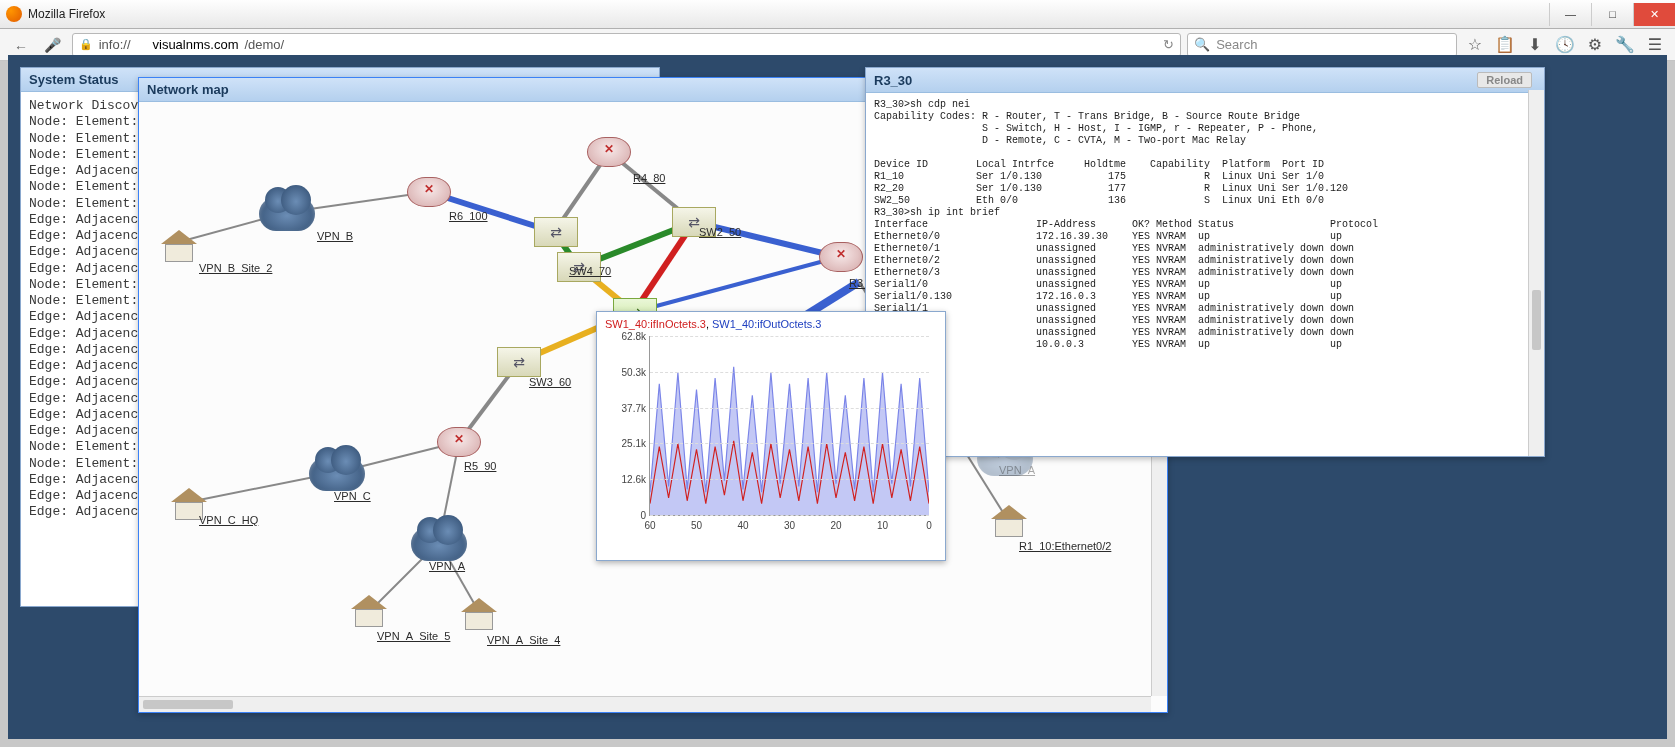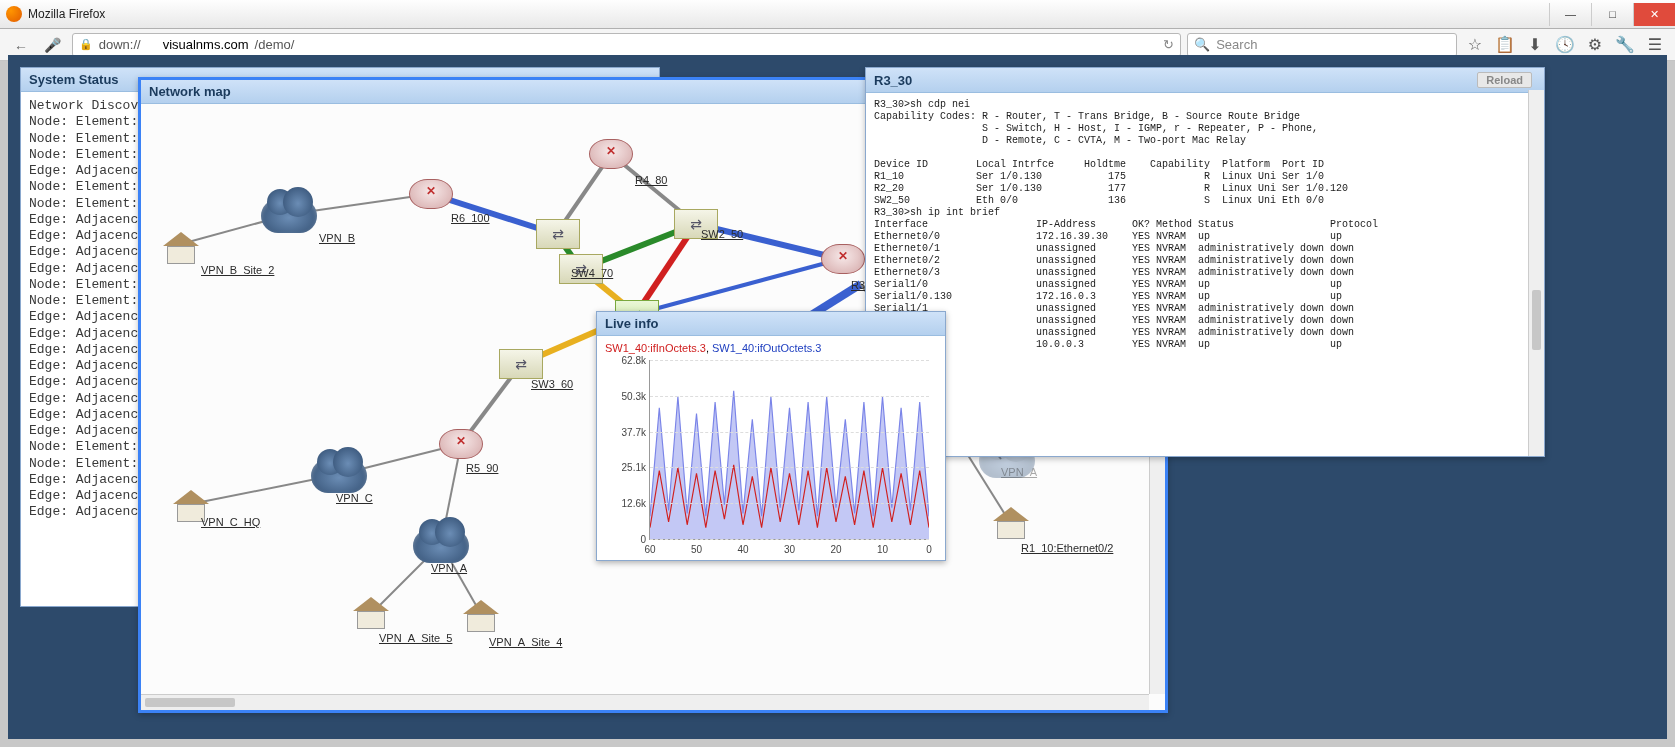--- a/index.html
+++ b/index.html
@@ -86,21 +86,21 @@
   line-height:1.25;
   color:#3a3a3a;
   white-space: pre;
 }
 
 .map-panel {
   position:absolute;
   left:130px; top:22px;
   width: 1030px; height: 636px;
   background:#fcfcfc;
-  border:3px solid #3b82f6;
+  border:1px solid #3b82f6;
   box-shadow: 0 2px 6px rgba(0,0,0,.25);
 }
 .map-body { position:relative; width:100%; height:calc(100% - 22px); overflow:hidden;}
 .map-scrollbar-h { position:absolute; bottom:0; left:0; right:16px; height:16px; background:#efefef; border-top:1px solid #ccc;}
 .map-scrollbar-h::after{content:''; position:absolute; left:4px; top:3px; width:90px; height:9px; background:#c7c7c7; border-radius:2px;}
 .map-scrollbar-v { position:absolute; right:0; top:22px; bottom:16px; width:16px; background:#efefef; border-left:1px solid #ccc;}
 
 .node-label { position:absolute; font-family:Tahoma,sans-serif; font-size:11px; color:#2b2b2b;text-decoration:underline; }
 
 .cloud {
@@ -184,21 +184,21 @@
     <div class="winbtn">□</div>
     <div class="winbtn close">✕</div>
   </div>
 </div>
 
 <div class="navbar">
   <div class="navbtn">←</div>
   <div class="navbtn" style="color:#333">🎤</div>
   <div class="urlbar">
     <span class="lock">🔒</span>
-    <span>down://</span>
+    <span>info://</span>
       <span class="domain">visualnms.com</span>
       <span>/demo/</span>
     <span style="margin-left:auto; color:#888">↻</span>
   </div>
   <div class="searchbox">
     <span>🔍</span>
     <span style="color:#888">Search</span>
   </div>
   <div class="toolicon">☆</div>
   <div class="toolicon">📋</div>
@@ -366,21 +366,20 @@
 Serial1/0                  unassigned      YES NVRAM  up                    up
 Serial1/0.130              172.16.0.3      YES NVRAM  up                    up
 Serial1/1                  unassigned      YES NVRAM  administratively down down
 Serial1/2                  unassigned      YES NVRAM  administratively down down
 Serial1/3                  unassigned      YES NVRAM  administratively down down
 Loopback0                  10.0.0.3        YES NVRAM  up                    up</div>
     <div class="term-scroll"></div>
   </div>
 
   <div class="liveinfo-panel">
-    <div class="panel-header">Live info</div>
     <div class="liveinfo-body">
       <div>
         <span class="legend-red">SW1_40:ifInOctets.3</span><span>, </span><span class="legend-blue">SW1_40:ifOutOctets.3</span>
       </div>
       <div class="chart-area" id="chart-area">
         <svg id="chart-svg" width="100%" height="100%" preserveAspectRatio="none" viewBox="0 0 290 160">
             <path d="M0,160 L0,139.61783439490446 L9.666666666666666,42.80254777070064 L19.333333333333332,134.52229299363057 L29,32.61146496815286 L38.666666666666664,137.0700636942675 L48.33333333333333,47.89808917197453 L58,139.61783439490446 L67.66666666666667,37.70700636942675 L77.33333333333333,129.42675159235668 L87,27.515923566878968 L96.66666666666666,137.0700636942675 L106.33333333333333,52.99363057324841 L116,139.61783439490446 L125.66666666666667,32.61146496815286 L135.33333333333334,131.97452229299364 L145,42.80254777070064 L154.66666666666666,134.52229299363057 L164.33333333333334,37.70700636942675 L174,139.61783439490446 L183.66666666666666,32.61146496815286 L193.33333333333331,131.97452229299364 L203,52.99363057324841 L212.66666666666666,137.0700636942675 L222.33333333333334,37.70700636942675 L232,139.61783439490446 L241.66666666666669,32.61146496815286 L251.33333333333334,131.97452229299364 L261,42.80254777070064 L270.6666666666667,134.52229299363057 L280.3333333333333,37.70700636942675 L290,139.61783439490446 L290,160 Z" fill="rgba(122,132,232,0.45)" stroke="none"></path>
             <path d="M0,149.80891719745222 L9.666666666666666,98.85350318471338 L19.333333333333332,144.71337579617835 L29,96.30573248407643 L38.666666666666664,147.2611464968153 L48.33333333333333,101.40127388535032 L58,149.80891719745222 L67.66666666666667,98.85350318471338 L77.33333333333333,142.1656050955414 L87,93.75796178343948 L96.66666666666666,147.2611464968153 L106.33333333333333,103.94904458598727 L116,149.80891719745222 L125.66666666666667,96.30573248407643 L135.33333333333334,144.71337579617835 L145,101.40127388535032 L154.66666666666666,147.2611464968153 L164.33333333333334,98.85350318471338 L174,149.80891719745222 L183.66666666666666,96.30573248407643 L193.33333333333331,144.71337579617835 L203,103.94904458598727 L212.66666666666666,147.2611464968153 L222.33333333333334,98.85350318471338 L232,149.80891719745222 L241.66666666666669,96.30573248407643 L251.33333333333334,144.71337579617835 L261,101.40127388535032 L270.6666666666667,147.2611464968153 L280.3333333333333,98.85350318471338 L290,149.80891719745222" fill="none" stroke="#d02020" stroke-width="1.2"></path>
             <path d="M0,139.61783439490446 L9.666666666666666,42.80254777070064 L19.333333333333332,134.52229299363057 L29,32.61146496815286 L38.666666666666664,137.0700636942675 L48.33333333333333,47.89808917197453 L58,139.61783439490446 L67.66666666666667,37.70700636942675 L77.33333333333333,129.42675159235668 L87,27.515923566878968 L96.66666666666666,137.0700636942675 L106.33333333333333,52.99363057324841 L116,139.61783439490446 L125.66666666666667,32.61146496815286 L135.33333333333334,131.97452229299364 L145,42.80254777070064 L154.66666666666666,134.52229299363057 L164.33333333333334,37.70700636942675 L174,139.61783439490446 L183.66666666666666,32.61146496815286 L193.33333333333331,131.97452229299364 L203,52.99363057324841 L212.66666666666666,137.0700636942675 L222.33333333333334,37.70700636942675 L232,139.61783439490446 L241.66666666666669,32.61146496815286 L251.33333333333334,131.97452229299364 L261,42.80254777070064 L270.6666666666667,134.52229299363057 L280.3333333333333,37.70700636942675 L290,139.61783439490446" fill="none" stroke="#7a84e8" stroke-width="1.2"></path>
           </svg>

